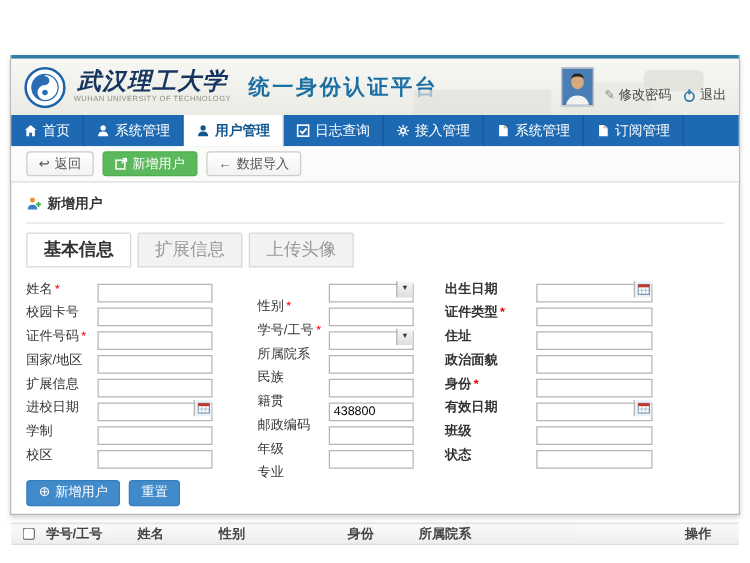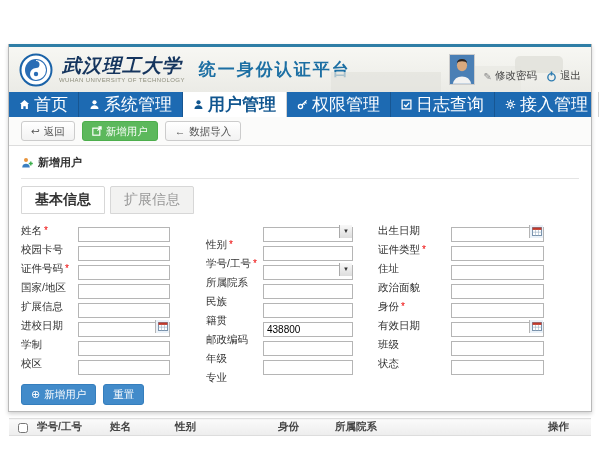--- a/index.html
+++ b/index.html
@@ -25,21 +25,21 @@
   .uni-en { font-size:6px; color:#8d8d7c; letter-spacing:.4px; margin-top:2px; }
   .plat { margin-left:14px; font-size:17px; font-weight:bold; color:#1c6fa3; letter-spacing:2px; }
   .hdr-right { position:relative; margin-left:auto; display:flex; align-items:flex-end; gap:9px; font-size:10.5px; color:#444; }
   .avatar { width:26px; height:31px; border:1px solid #ccc; background:#4a7fb5; display:block; }
   .hlink { display:inline-flex; align-items:center; gap:3px; color:#444; cursor:pointer; padding-bottom:2px; white-space:nowrap; }
   .pencil { color:#8a8a8a; font-size:10px; }
   .power-ic { width:11px; height:11px; color:#2e7cb0; }
 
   
   .nav { height:25px; background:#1d6ab2; display:flex; }
-  .nav-item { display:flex; align-items:center; gap:4px; padding:12px 10px; font-size:17px;
+  .nav-item { display:flex; align-items:center; gap:4px; padding:12px 10px; font-size:11px;
               color:#fff; border-right:1px solid rgba(0,0,0,.18); cursor:pointer; white-space:nowrap;justify-content:flex-end; }
   .nav-item .nic { width:11px; height:11px; display:inline-block; }
   .nav-item.active { background:#fff; color:#11568f; font-weight:bold; }
 
   
   .tbar { height:29px; background:#fbfbfa; border-bottom:1px solid #ddd;
           display:flex; align-items:center; gap:7px; padding:0 12px; }
   .btn { display:inline-flex; align-items:center; gap:4px; font-size:10.5px; line-height:1;
          padding:4px 9px; border-radius:3px; cursor:pointer; white-space:nowrap; }
   .btn-light { background:linear-gradient(#fff,#f2f2f2); border:1px solid #ccc; color:#555; }
@@ -55,22 +55,22 @@
 
   .tabs { display:flex; gap:5px; margin-top:7px; }
   .tab { font-size:14px; padding:4px 13px; border:1px solid #d7d7d7; background:#f2f2f1;
          color:#999; cursor:pointer; border-radius:2px 2px 0 0; }
   .tab.active { background:#fff; color:#333; font-weight:bold; }
 
   .form { margin-top:8px; }
   .frow { display:flex; align-items:center; height:18px; margin-bottom:1px; }
   .flabel { font-size:10.5px; color:#333; }
   .req { color:#e00; margin-left:2px; font-size:10px; }
-  .l1 { width:57px; } .l2 { width:57px;margin-top:28px; } .l3 { width:73px; }
-  .w1 { width:92px; } .w2 { width:90px; } .w3 { width:93px; }
+  .l1 { width:57px; } .l2 { width:57px;margin-top:28px; } .l3 { width:73px;font-weight:bold; }
+  .w1 { width:92px; } .w2 { width:68px; } .w3 { width:93px; }
   .g1 { width:36px; } .g2 { width:25px; }
   .fin { position:relative; height:15px; }
   .fin input { width:100%; height:15px; border:1px solid #b5b5b5; font-size:10px; padding:0 3px;
                font-family:inherit; background:#fff; }
   .fin .dd { position:absolute; right:1px; top:1px; width:13px; height:13px;
              background:linear-gradient(#f8f8f8,#ddd); border-left:1px solid #aaa;
              font-size:6px; color:#333; display:flex; align-items:center; justify-content:center; cursor:pointer; }
   .fin .cal { position:absolute; right:1px; top:1px; width:14px; height:13px;
               background:#eaf1f8; border-left:1px solid #b5b5b5;
               display:flex; align-items:center; justify-content:center; cursor:pointer; }
@@ -146,27 +146,20 @@
     </div>
     <div class="nav-item active">
       <svg class="nic" viewBox="0 0 12 12">
           <circle cx="6" cy="3.6" r="2.3" fill="currentColor"></circle>
           <path d="M1.6 11c0-3 2.2-4.2 4.4-4.2S10.4 8 10.4 11z" fill="currentColor"></path>
         </svg>
       <span>用户管理</span>
     </div>
     <div class="nav-item">
       <svg class="nic" viewBox="0 0 12 12">
-          <circle cx="3.8" cy="8.3" r="2.3" fill="none" stroke="currentColor" stroke-width="1.4"></circle>
-          <path d="M5.5 6.5L10.5 1.5M8.7 3.3l1.6 1.6M7.1 4.9l1.3 1.3" stroke="currentColor" stroke-width="1.3" fill="none"></path>
-        </svg>
-      <span>权限管理</span>
-    </div>
-    <div class="nav-item">
-      <svg class="nic" viewBox="0 0 12 12">
           <rect x="1.2" y="1.2" width="9.6" height="9.6" fill="none" stroke="currentColor" stroke-width="1.4"></rect>
           <path d="M3.4 6.2l2 2L9 4" fill="none" stroke="currentColor" stroke-width="1.5"></path>
         </svg>
       <span>日志查询</span>
     </div>
     <div class="nav-item">
       <svg class="nic" viewBox="0 0 12 12">
           <circle cx="6" cy="6" r="2" fill="none" stroke="currentColor" stroke-width="1.4"></circle>
           <path d="M6 .8v2M6 9.2v2M.8 6h2M9.2 6h2M2.3 2.3l1.4 1.4M8.3 8.3l1.4 1.4M9.7 2.3L8.3 3.7M3.7 8.3L2.3 9.7" stroke="currentColor" stroke-width="1.2"></path>
         </svg>
@@ -212,20 +205,21 @@
         <circle cx="5" cy="3" r="2" fill="#e8943d"></circle>
         <path d="M1.2 10.5c0-2.8 1.9-3.8 3.8-3.8s3.8 1 3.8 3.8z" fill="#3a7fc1"></path>
         <path d="M9.8 4.5v4M7.8 6.5h4" stroke="#3cae4c" stroke-width="1.4"></path>
       </svg>
       <span>新增用户</span>
     </div>
 
     <div class="tabs">
       <span class="tab active">基本信息</span>
       <span class="tab">扩展信息</span>
+      <span class="tab">上传头像</span>
     </div>
 
     <div class="form">
 
       <div class="frow">
         <span class="flabel l1"><span>姓名</span><span class="req">*</span></span>
         <span class="fin w1"><input value="" style=""></span>
         <span class="g1"></span>
         <span class="flabel l2"><span>性别</span><span class="req">*</span></span>
         <span class="fin w2"><input value="" style=""><span class="dd">▼</span></span>

